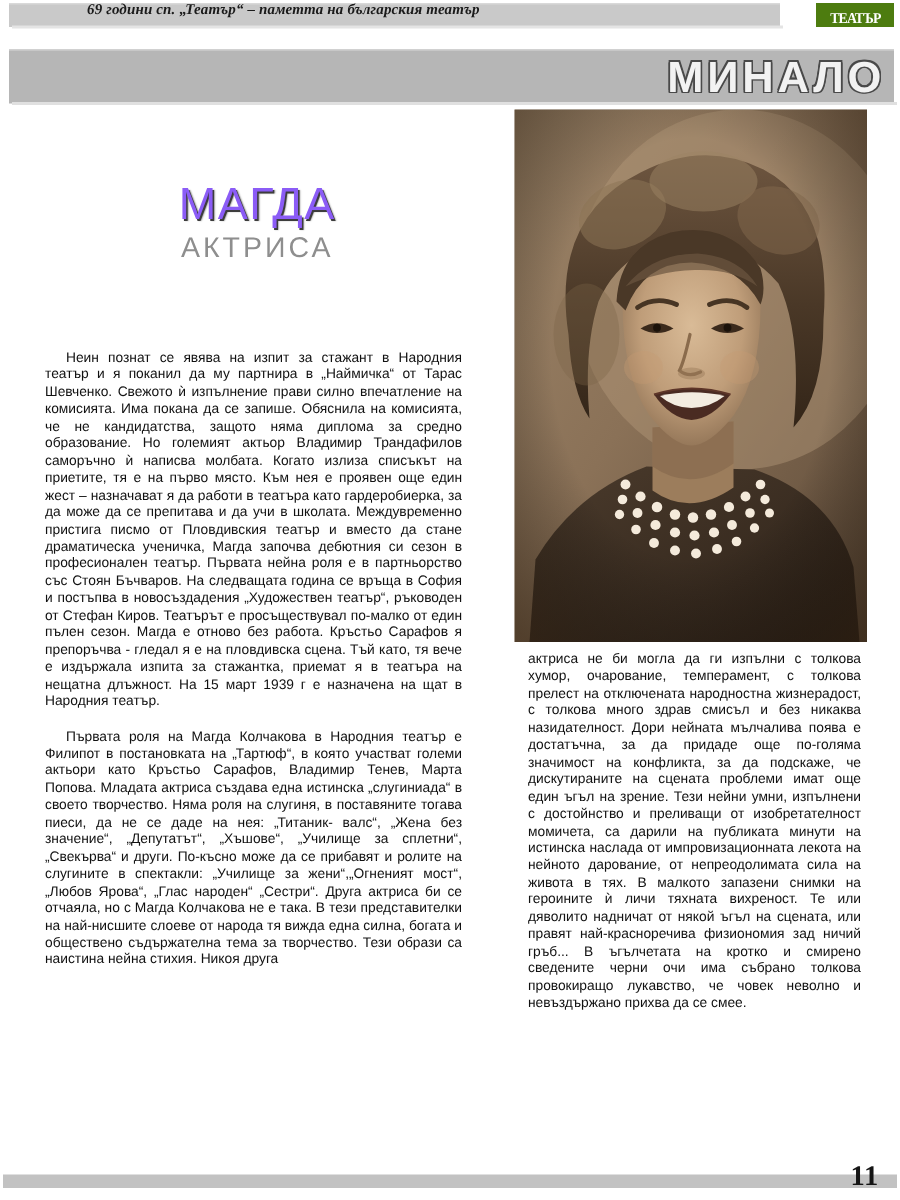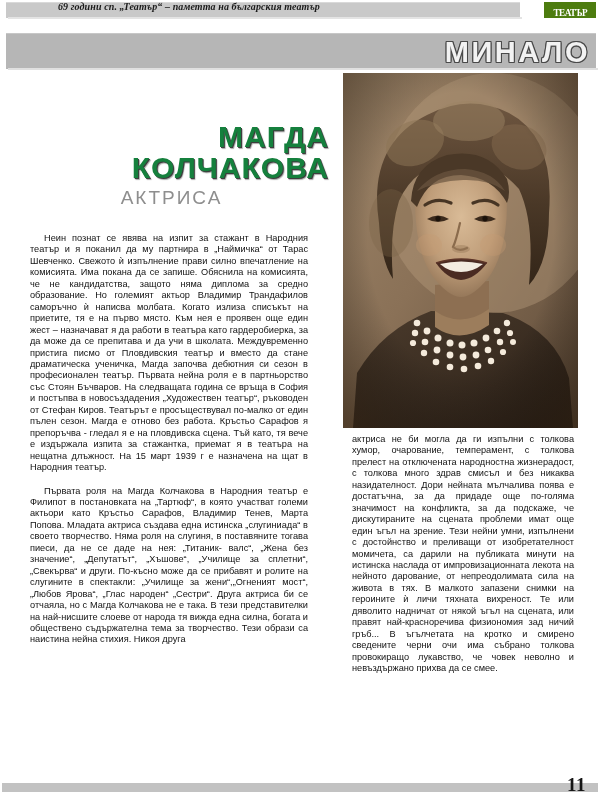--- a/index.html
+++ b/index.html
@@ -121,26 +121,25 @@
   
   .headline-block {
     position: absolute;
     left: 14px;
     top: 122px;
     width: 315px;
     text-align: center;
   }
   .headline-l1, .headline-l2 {
     font-family: "Liberation Sans", sans-serif;
-    font-weight: bold;
-    color: #15803d;
+    font-weight: normal;
+    color: #8b5cf6;
     text-shadow: 1px 1px 0 #3d3d3d, 1.6px 1.6px 1px rgba(0,0,0,0.35);
     letter-spacing: 1px;
     line-height: 0.98;
-    text-align: right;
   }
   .headline-l1 { font-size: 30px; }
   .headline-l2 { font-size: 30px; margin-top: 2px; }
   .headline-sub {
     font-family: "Liberation Sans", sans-serif;
     font-size: 19px;
     color: #8e8e8e;
     letter-spacing: 2px;
     margin-top: 4px;
   }
@@ -302,21 +301,20 @@
         <circle cx="160" cy="279" r="3.1"></circle>
       <circle cx="170" cy="269" r="3.0"></circle>
     </g>
 
     <rect x="0" y="0" width="235" height="355" fill="url(#vign)"></rect>
   </svg>
 </div>
 
 <div class="headline-block">
   <div class="headline-l1">МАГДА</div>
-  <div class="headline-l2">КОЛЧАКОВА</div>
   <div class="headline-sub">АКТРИСА</div>
 </div>
 
 <div class="col col-left">
   <p>Неин познат се явява на изпит за стажант в Народния театър и я поканил да му  партнира в „Наймичка“ от Тарас Шевченко. Свежото ѝ  изпълнение  прави силно впечатление на комисията. Има  покана да се запише. Обяснила на комисията, че не кандидатства, защото няма диплома за средно образование. Но големият  актьор Владимир Трандафилов саморъчно ѝ написва молбата. Когато излиза списъкът на приетите, тя е на първо място. Към нея е проявен още един жест – назначават я да работи в театъра като гардеробиерка, за да може да се препитава и да учи в школата. Междувременно пристига писмо от Пловдивския театър и вместо да стане драматическа ученичка, Магда започва дебютния си сезон в професионален театър. Първата нейна роля е  в партньорство със Стоян Бъчваров. На следващата година се връща в София и постъпва в новосъздадения „Художествен театър“, ръководен от Стефан Киров.   Театърът  е просъществувал по-малко от един пълен сезон. Магда е отново без работа. Кръстьо Сарафов я препоръчва -  гледал я е  на пловдивска сцена. Тъй като, тя вече е издържала изпита за стажантка, приемат я в театъра на нещатна длъжност. На 15 март 1939 г е назначена на щат в Народния театър.</p>
   <p>Първата роля на Магда Колчакова в Народния театър е  Филипот в постановката на „Тартюф“, в която участват големи актьори като  Кръстьо Сарафов, Владимир Тенев, Марта Попова.   Младата актриса създава една истинска „слугиниада“ в своето творчество. Няма роля на слугиня, в поставяните тогава пиеси, да не се даде на нея: „Титаник- валс“, „Жена без значение“, „Депутатът“, „Хъшове“, „Училище за сплетни“, „Свекърва“ и други. По-късно може да се прибавят и ролите на  слугините в спектакли: „Училище за жени“,„Огненият мост“,„Любов Ярова“, „Глас народен“ „Сестри“. Друга  актриса  би  се  отчаяла, но с Магда Колчакова не е така. В тези представителки на най-нисшите слоеве от народа тя вижда една силна, богата и обществено съдържателна тема за творчество. Тези образи са наистина нейна стихия. Никоя друга</p>
 </div>
 
 <div class="col col-right-lower">
   <p style="text-indent:0">актриса не би могла да ги изпълни с толкова хумор, очарование, темперамент, с толкова прелест на отключената народностна жизнерадост, с толкова много здрав смисъл и без никаква назидателност. Дори нейната мълчалива поява е  достатъчна, за да придаде  още по-голяма значимост на конфликта, за да подскаже, че дискутираните на сцената проблеми имат още един ъгъл на зрение. Тези нейни умни, изпълнени с достойнство и преливащи от изобретателност момичета, са дарили на публиката минути на истинска наслада от импровизационната лекота  на нейното дарование, от  непреодолимата сила на живота в тях. В малкото запазени снимки на  героините ѝ личи тяхната вихреност. Те или дяволито надничат от някой ъгъл на сцената, или правят  най-красноречива физиономия зад ничий гръб... В ъгълчетата на кротко и смирено сведените черни очи има събрано толкова провокиращо лукавство, че човек неволно и невъздържано прихва да се смее.</p>

